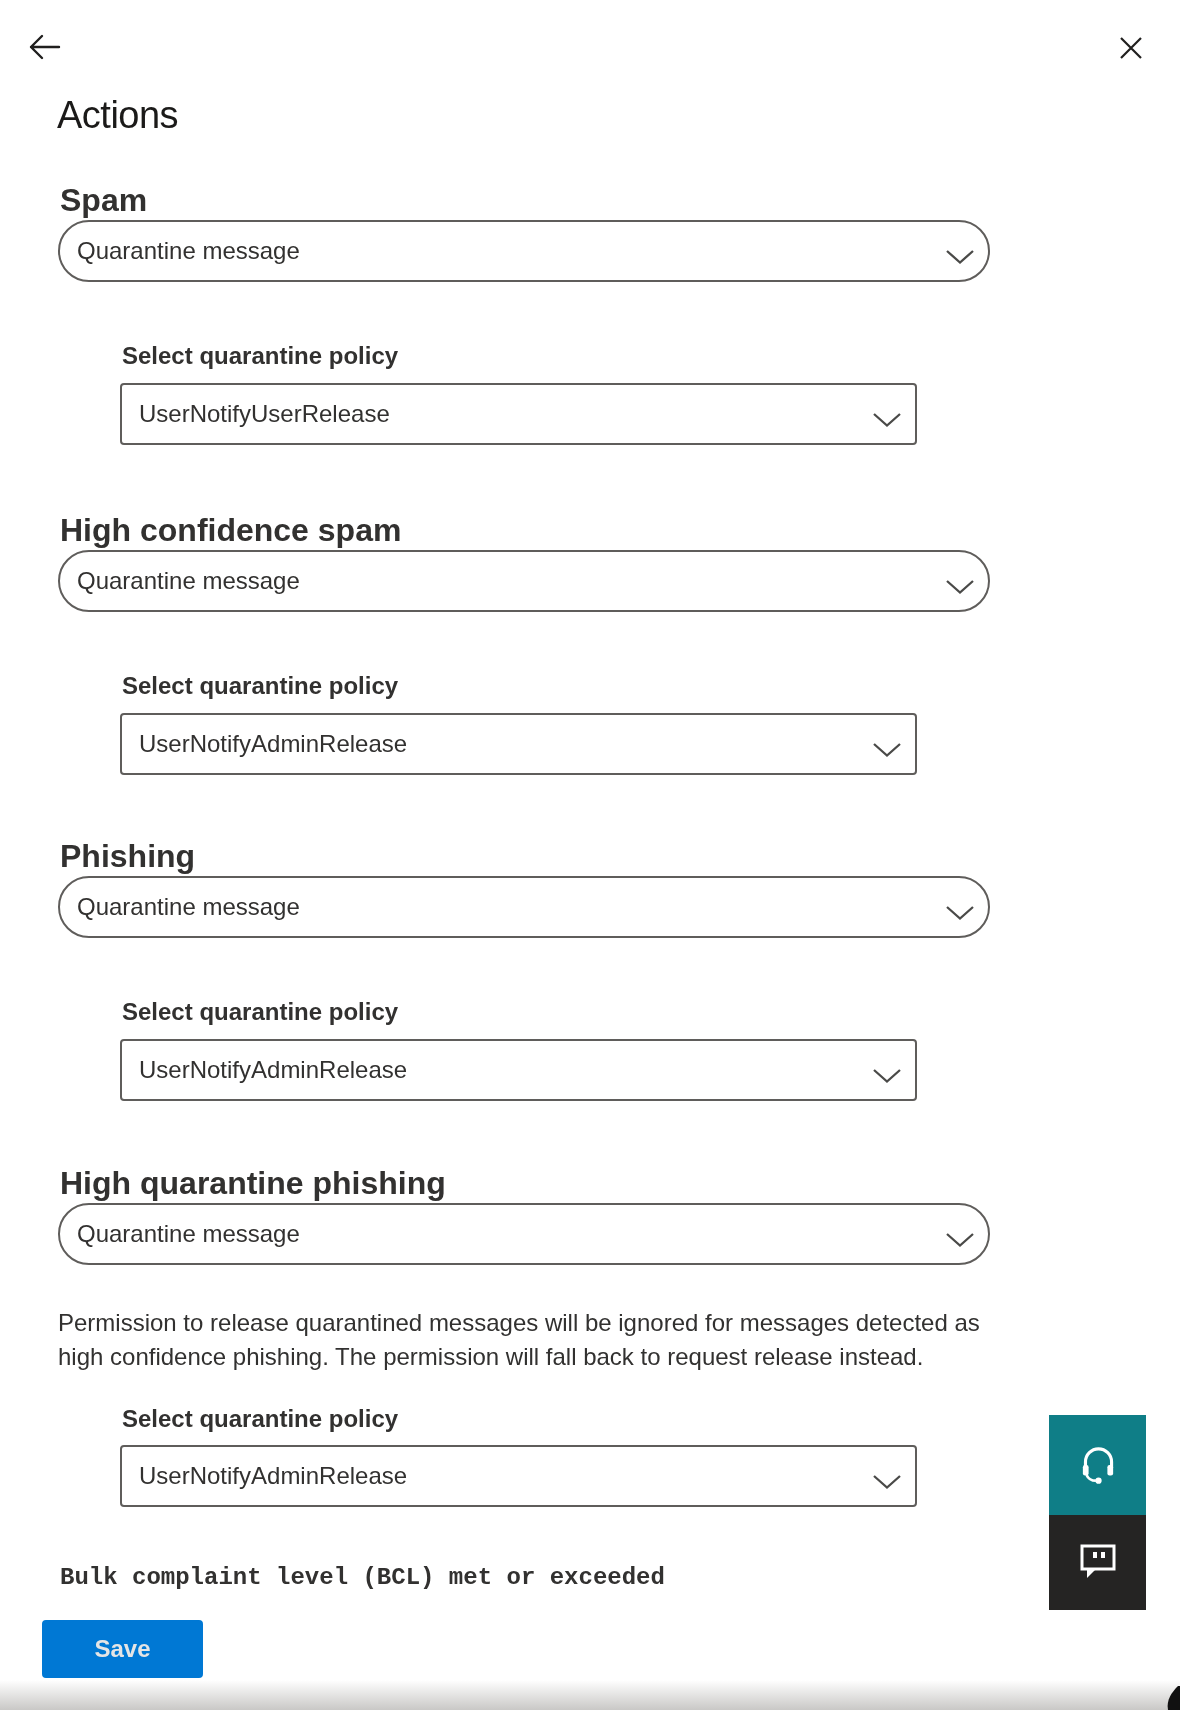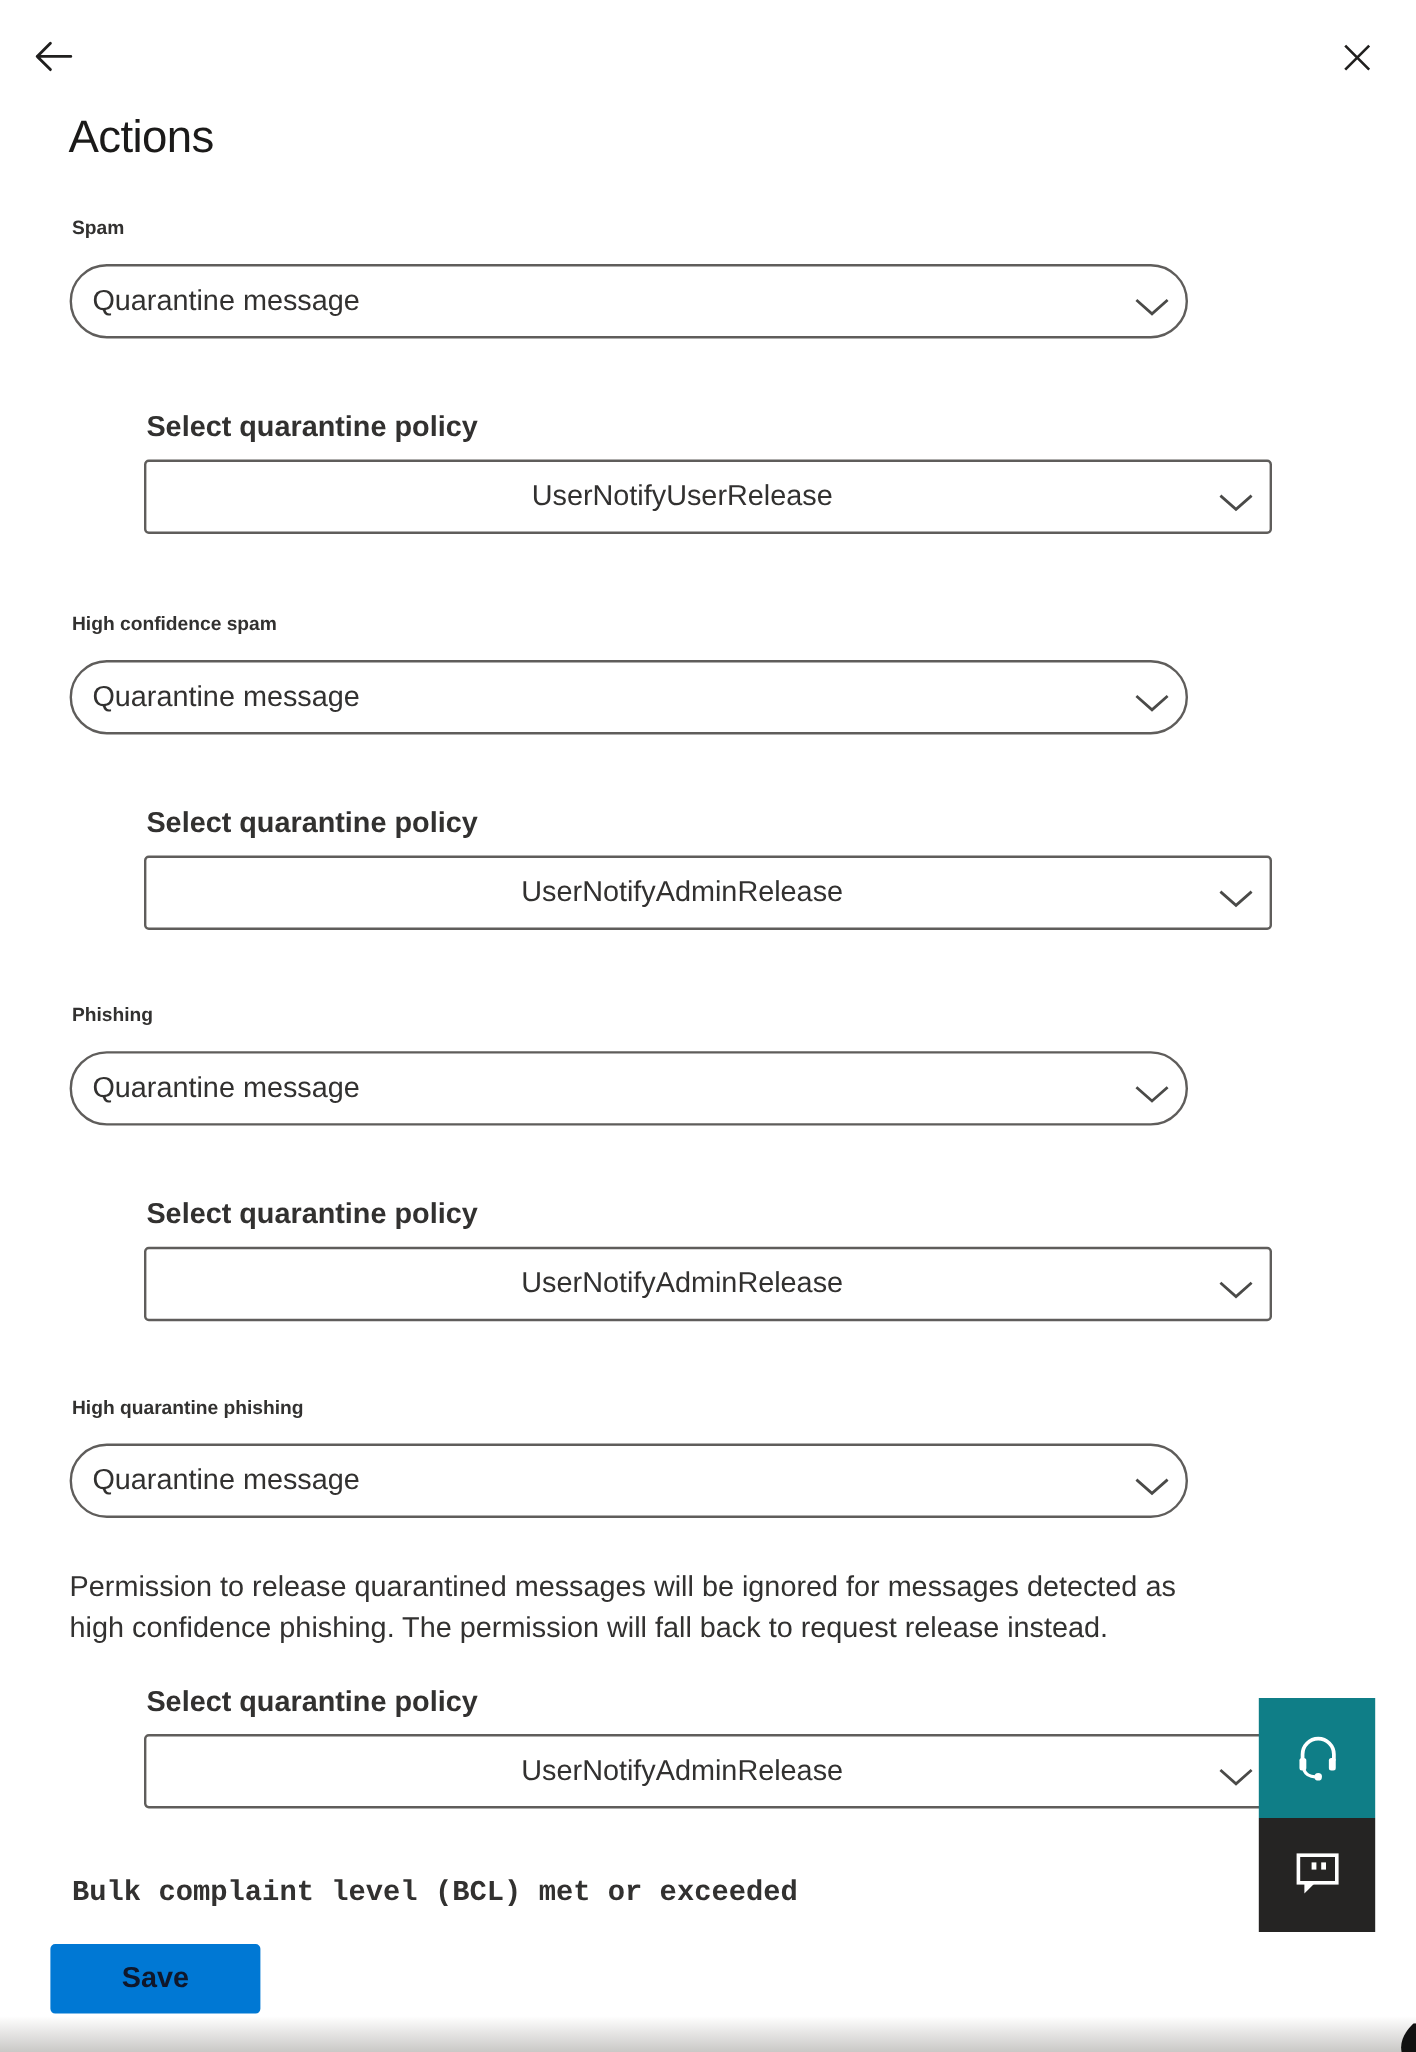--- a/index.html
+++ b/index.html
@@ -6,42 +6,42 @@
   .panel{
     position:relative;width:1180px;height:1710px;background:#ffffff;
     font-family:"Liberation Sans","DejaVu Sans",sans-serif;color:#323130;overflow:hidden;
   }
   .icon-btn{position:absolute;background:none;border:none;padding:0;margin:0;cursor:pointer;line-height:0;}
   .back-btn{left:26px;top:29px;width:36px;height:36px;}
   .close-btn{left:1114px;top:31px;width:34px;height:34px;}
   .title{position:absolute;left:57px;top:94px;margin:0;font-size:38px;font-weight:400;color:#1b1a19;letter-spacing:-0.5px;}
   .section{position:absolute;left:0;width:1180px;height:1px;}
   .s1{top:182px}.s2{top:512px}.s3{top:838px}.s4{top:1165px}
-  .sec-label{position:absolute;left:60px;top:0;font-size:16px;font-weight:600;color:#323130;white-space:nowrap;}
+  .sec-label{position:absolute;left:60px;top:0;font-size:32px;font-weight:600;color:#323130;white-space:nowrap;}
   .dd{
     position:absolute;box-sizing:border-box;height:62px;background:#fff;
     border:2px solid #5f5d5b;border-radius:4px;display:flex;align-items:center;
     padding:0 60px 0 17px;font-size:24px;color:#323130;cursor:pointer;
   }
   .dd-main{left:58px;top:38px;width:932px;border-radius:31px;}
-  .dd-sub{left:120px;top:201px;width:940px;justify-content:center;}
+  .dd-sub{left:120px;top:201px;width:797px;}
   .sub-label{position:absolute;left:122px;top:160px;font-size:24px;font-weight:600;color:#323130;white-space:nowrap;}
   .s4 .sub-label{top:240px;}
   .s4 .dd-sub{top:280px;}
   .dd .chevron{position:absolute;right:13px;top:50%;margin-top:-8px;}
   .dd-text{white-space:nowrap;overflow:hidden;}
   .note{
     position:absolute;left:58px;top:1306px;width:1060px;font-size:24px;line-height:34px;
     color:#323130;white-space:pre-line;font-weight:400;
   }
   .bulk-clip{position:absolute;left:60px;top:1561px;height:31px;width:900px;overflow:hidden;font-family:Liberation Mono, monospace;}
   .bulk-clip span{font-size:24px;font-weight:600;line-height:34px;color:#323130;white-space:nowrap;display:block;}
   .btn{position:absolute;box-sizing:border-box;height:58px;border-radius:4px;font-size:24px;font-weight:600;cursor:pointer;
        font-family:"Liberation Sans","DejaVu Sans",sans-serif;}
-  .save-btn{left:42px;top:1620px;width:175px;background:#0078d4;border:2px solid #0078d4;color:#0f172a;}
+  .save-btn{left:42px;top:1620px;width:161px;background:#0078d4;border:2px solid #0078d4;color:#e5e5e5;}
   .cancel-btn{left:228px;top:1620px;width:169px;background:#f1f0ef;border:2px solid #8a8886;color:#252423;}
   .support-btn{position:absolute;left:1049px;width:97px;border:none;display:flex;align-items:center;justify-content:center;cursor:pointer;}
   .support-headset{top:1415px;height:100px;background:#0f7e87;}
   .support-chat{top:1515px;height:95px;background:#252423;}
   .bottom-fade{position:absolute;left:0;top:1680px;width:1180px;height:30px;
     background:linear-gradient(rgba(255,255,255,0),#c9c8c6);pointer-events:none;}
   .cursor-artifact{position:absolute;left:1162px;top:1686px;pointer-events:none;}
 </style>
 </head>
 <body>

